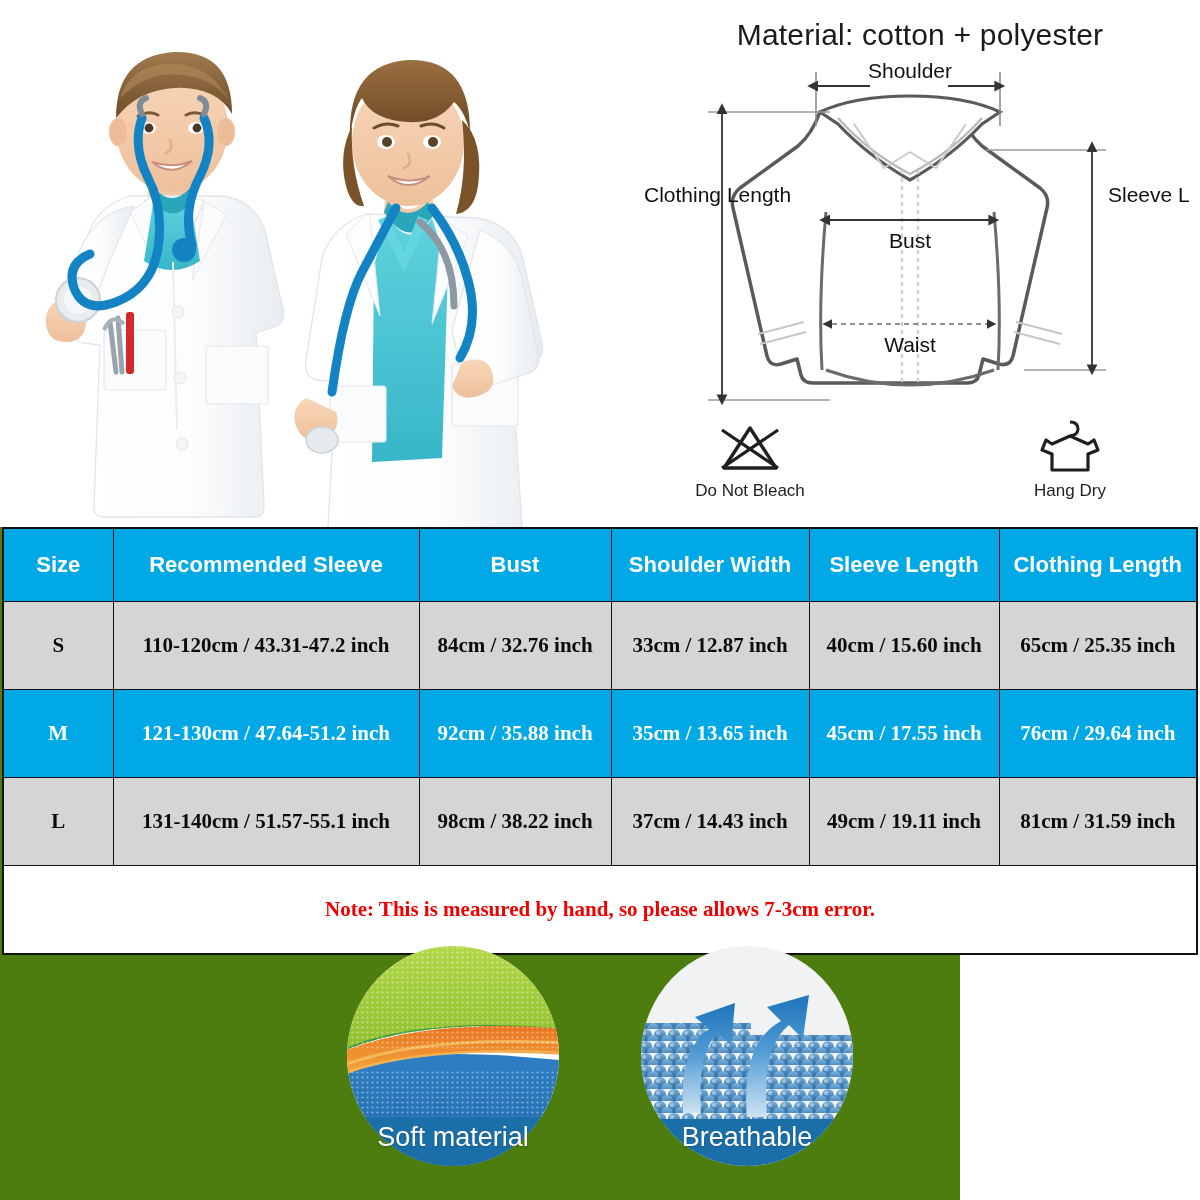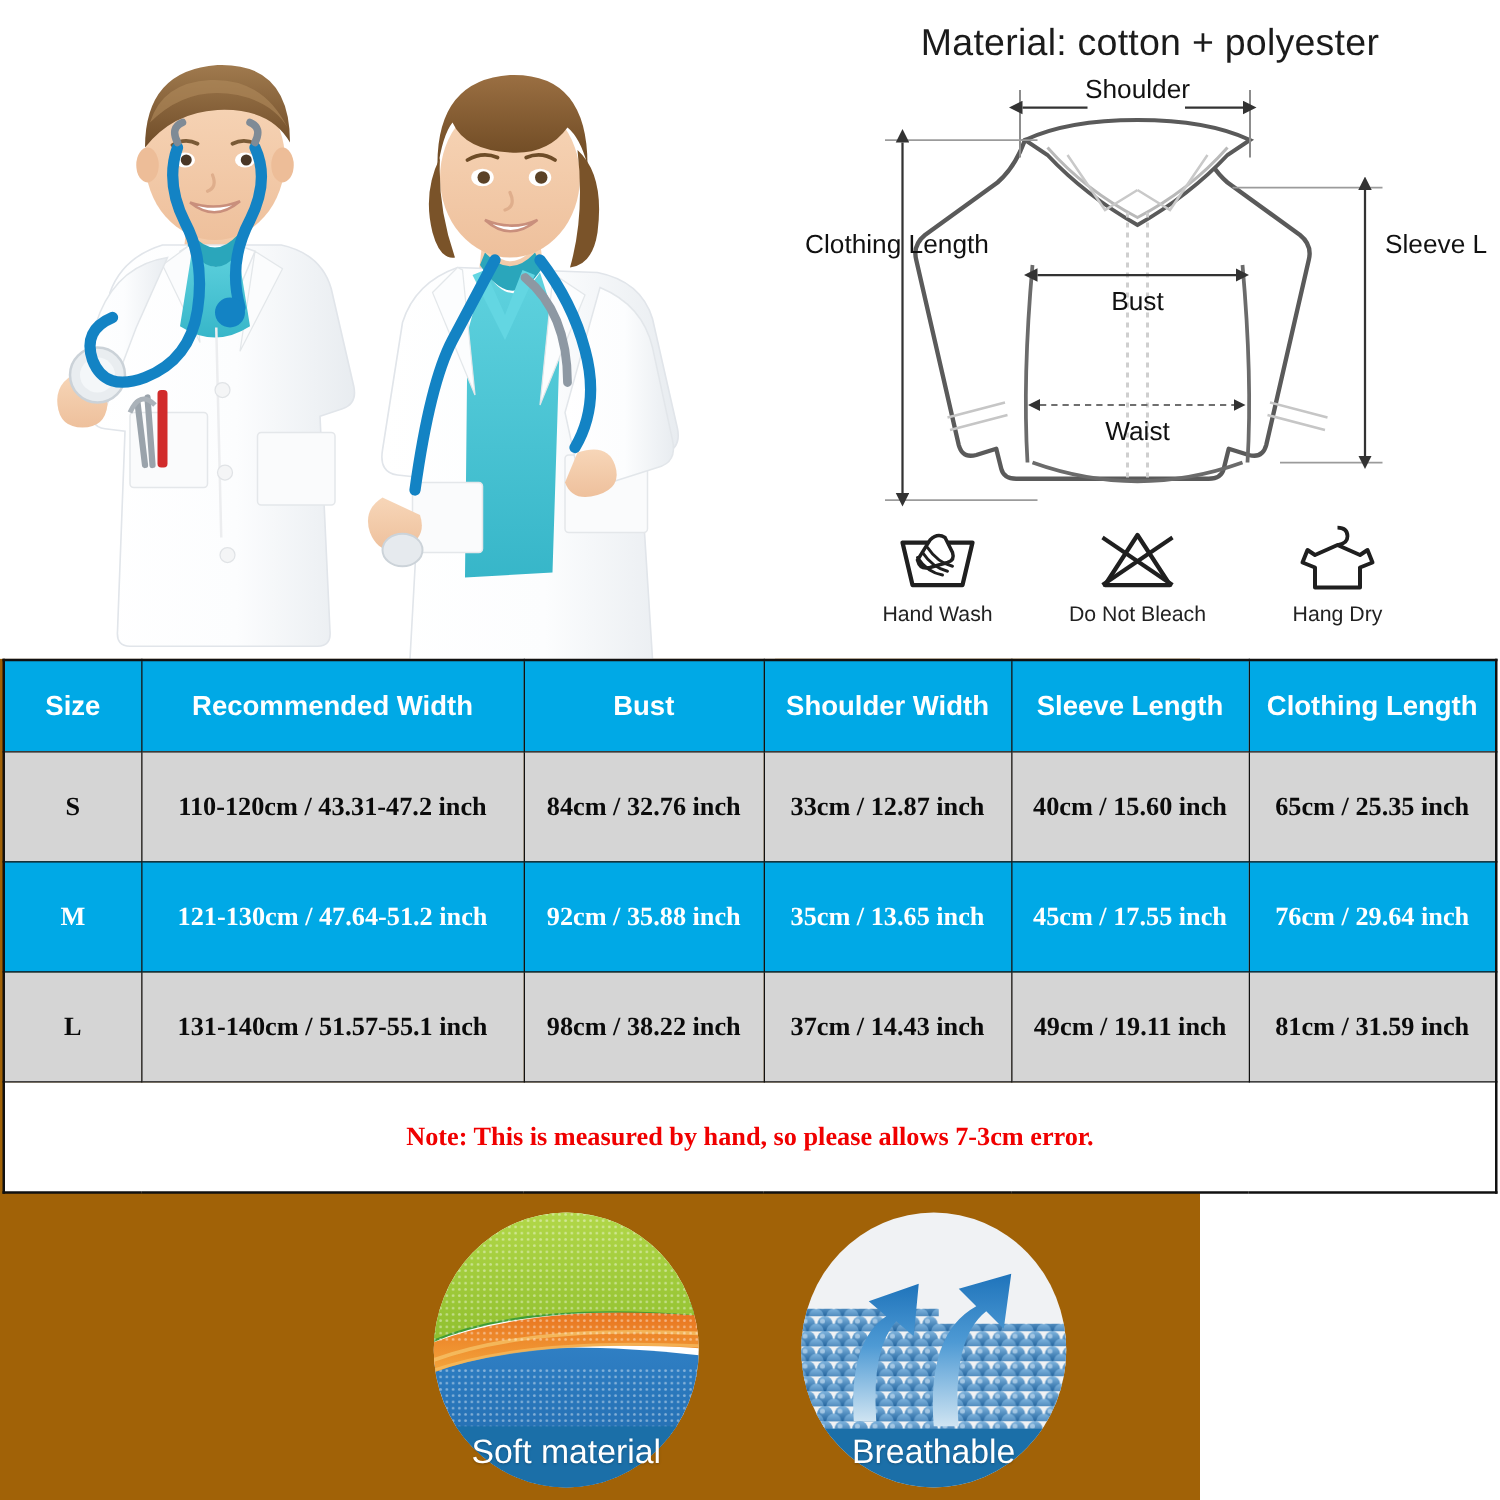--- a/index.html
+++ b/index.html
@@ -2,21 +2,21 @@
 <html><head>
 <meta charset="utf-8">
 <style>
   * { box-sizing: border-box; margin: 0; padding: 0; }
   html, body {
     width: 1200px; height: 1200px;
     background: #ffffff;
     font-family: "Liberation Sans", sans-serif;
     overflow: hidden;
   }
-  .page { position: relative; width: 960px; height: 1200px; background:#a16207; }
+  .page { position: relative; width: 960px; height: 1200px; background:#4d7c0f; }
 
   
   .photo-area {
     position: absolute; left: 0; top: 0; width: 620px; height: 527px;
     background: #ffffff; overflow: hidden;
   }
 
   
   .diagram-area {
     position: absolute; left: 620px; top: 0; width: 580px; height: 527px;
@@ -61,21 +61,21 @@
   tr.row-blue td { background:#00A9E6; color:#ffffff; }
   td.size-cell { font-size: 31px; font-family:"Liberation Serif", serif; }
   .note-row td {
     background:#ffffff; color:#f00000; height: 58px;
     font-family:"Liberation Serif", serif; font-weight:bold; font-size: 28px;
     white-space: nowrap;
   }
 
   
   .features {
-    position:absolute; left: 0; top: 960px; width: 1200px; height: 240px;
+    position:absolute; left: 0; top: 936px; width: 1200px; height: 240px;
     display:flex; justify-content:center; align-items:center; gap: 78px;
   }
   .feature { position:relative; width: 216px; height: 222px; }
   .fcircle {
     position:absolute; inset:0; border-radius:50%; overflow:hidden;
   }
   .fcap {
     position:absolute; left:0; right:0; bottom: 14px;
     text-align:center; color:#ffffff; font-size: 27px;
     font-family:"Liberation Sans", sans-serif; z-index: 5;
@@ -267,28 +267,20 @@
 
       <line x1="200" y1="158" x2="362" y2="158" stroke="#333" stroke-width="1.8" marker-start="url(#ar)" marker-end="url(#arR)"></line>
       <text x="280" y="186" font-family="Liberation Sans, sans-serif" font-size="21" fill="#111" text-anchor="middle">Bust</text>
 
       <line x1="202" y1="262" x2="360" y2="262" stroke="#6f6f6f" stroke-width="1.6" stroke-dasharray="5 4" marker-start="url(#ar)" marker-end="url(#arR)"></line>
       <text x="280" y="290" font-family="Liberation Sans, sans-serif" font-size="21" fill="#111" text-anchor="middle">Waist</text>
     </svg>
 
     <div class="care-row">
 
-      <div class="care-item">
-        <svg width="72" height="52" viewBox="0 0 72 52">
-          <path d="M8 12 L64 12 L56 46 L16 46 Z" fill="none" stroke="#1f1f1f" stroke-width="3.4" stroke-linejoin="round"></path>
-          <path d="M30 10 q6 -6 12 -2 l6 12 q2 6 -4 8 l-14 4 q-8 2 -10 -6 z" fill="#ffffff" stroke="#1f1f1f" stroke-width="2.8"></path>
-          <path d="M20 24 q8 12 20 14 M24 20 q8 12 20 15 M28 16 q8 12 20 15" stroke="#1f1f1f" stroke-width="2.4" fill="none" stroke-linecap="round"></path>
-        </svg>
-        <div class="lbl">Hand Wash</div>
-      </div>
 
       <div class="care-item">
         <svg width="72" height="52" viewBox="0 0 72 52">
           <path d="M36 6 L62 46 L10 46 Z" fill="none" stroke="#1f1f1f" stroke-width="3.4" stroke-linejoin="round"></path>
           <line x1="8" y1="8" x2="64" y2="46" stroke="#1f1f1f" stroke-width="3.2"></line>
           <line x1="64" y1="8" x2="8" y2="46" stroke="#1f1f1f" stroke-width="3.2"></line>
         </svg>
         <div class="lbl">Do Not Bleach</div>
       </div>
 
@@ -308,21 +300,21 @@
       <col style="width:110px">
         <col style="width:306px">
         <col style="width:192px">
       <col style="width:198px">
         <col style="width:190px">
         <col style="width:198px">
     </colgroup>
     <thead>
       <tr>
         <th>Size</th>
-        <th>Recommended Width</th>
+        <th>Recommended Sleeve</th>
         <th>Bust</th>
         <th>Shoulder Width</th>
         <th>Sleeve Length</th>
         <th>Clothing Length</th>
       </tr>
     </thead>
     <tbody>
       <tr class="row-gray">
         <td class="size-cell">S</td>
         <td>110-120cm / 43.31-47.2 inch</td>

